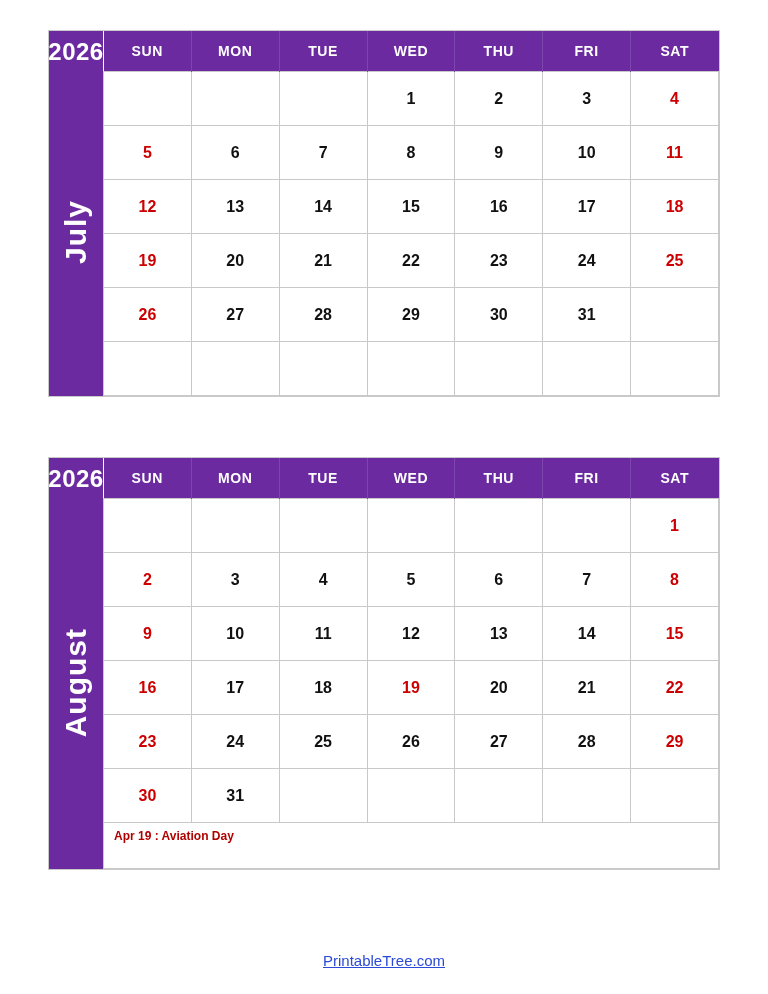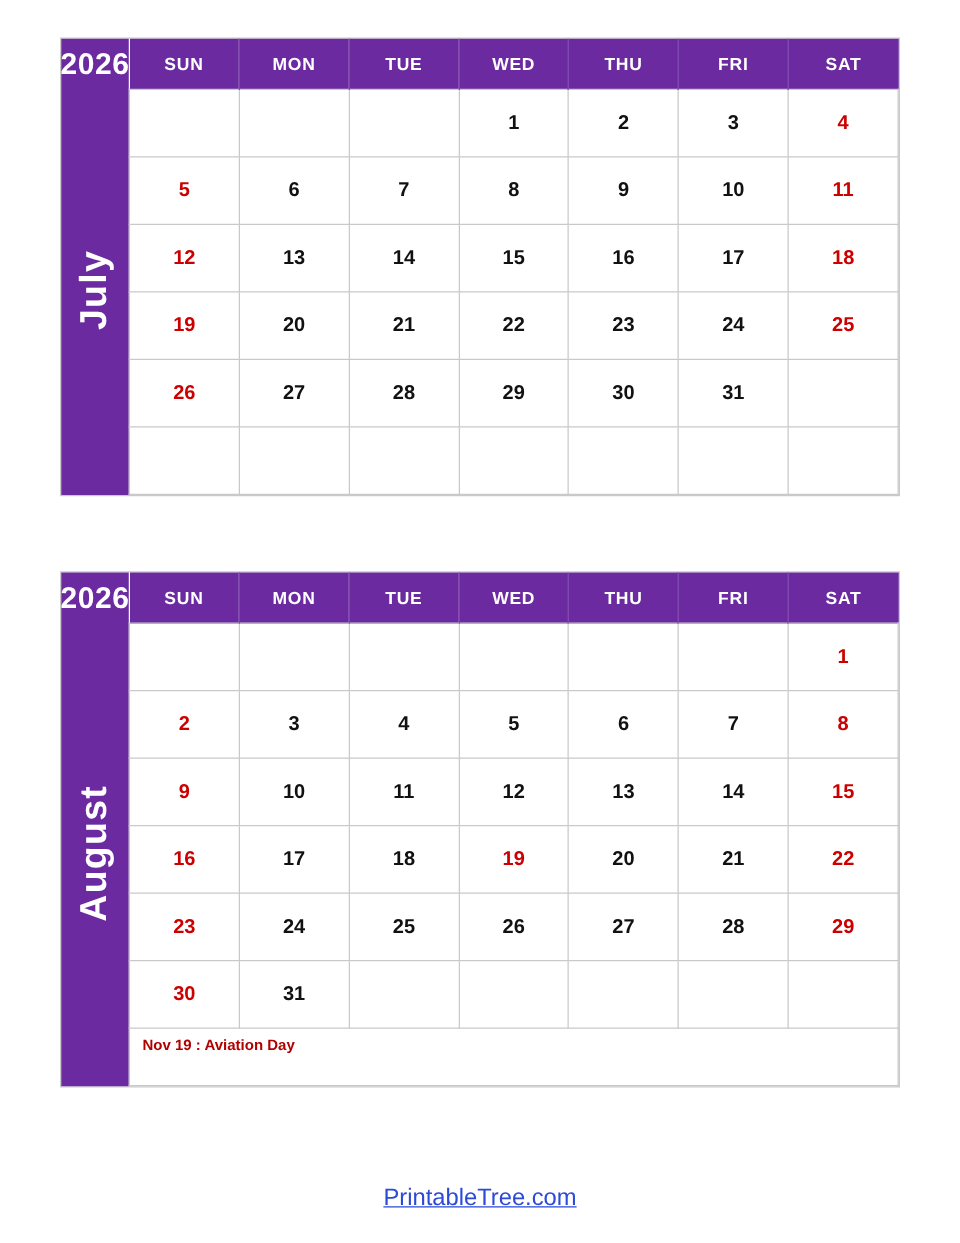--- a/index.html
+++ b/index.html
@@ -119,21 +119,21 @@
 
   .spacer { height: 60px; }
 
   .footer {
     margin-top: auto;
     text-align: center;
     padding-bottom: 24px;
   }
   .footer a {
     color: #2b4ad6;
-    font-size: 19px;
+    font-size: 15px;
     text-decoration: underline;
   }
 </style>
 </head>
 <body>
 
 <div class="page">
 
   <div class="cal-block">
     <div class="month-rail">
@@ -288,21 +288,21 @@
             <td>31</td>
             <td></td>
             <td></td>
             <td></td>
             <td></td>
             <td class="weekend"></td>
           </tr>
         </tbody>
       </table>
       <div class="notes">
-        <div class="note-line">Nov 19 : Aviation Day</div>
+        <div class="note-line">Apr 19 : Aviation Day</div>
       </div>
     </div>
   </div>
 
   <div class="footer">
     <a href="#">PrintableTree.com</a>
   </div>
 
 </div>
 

